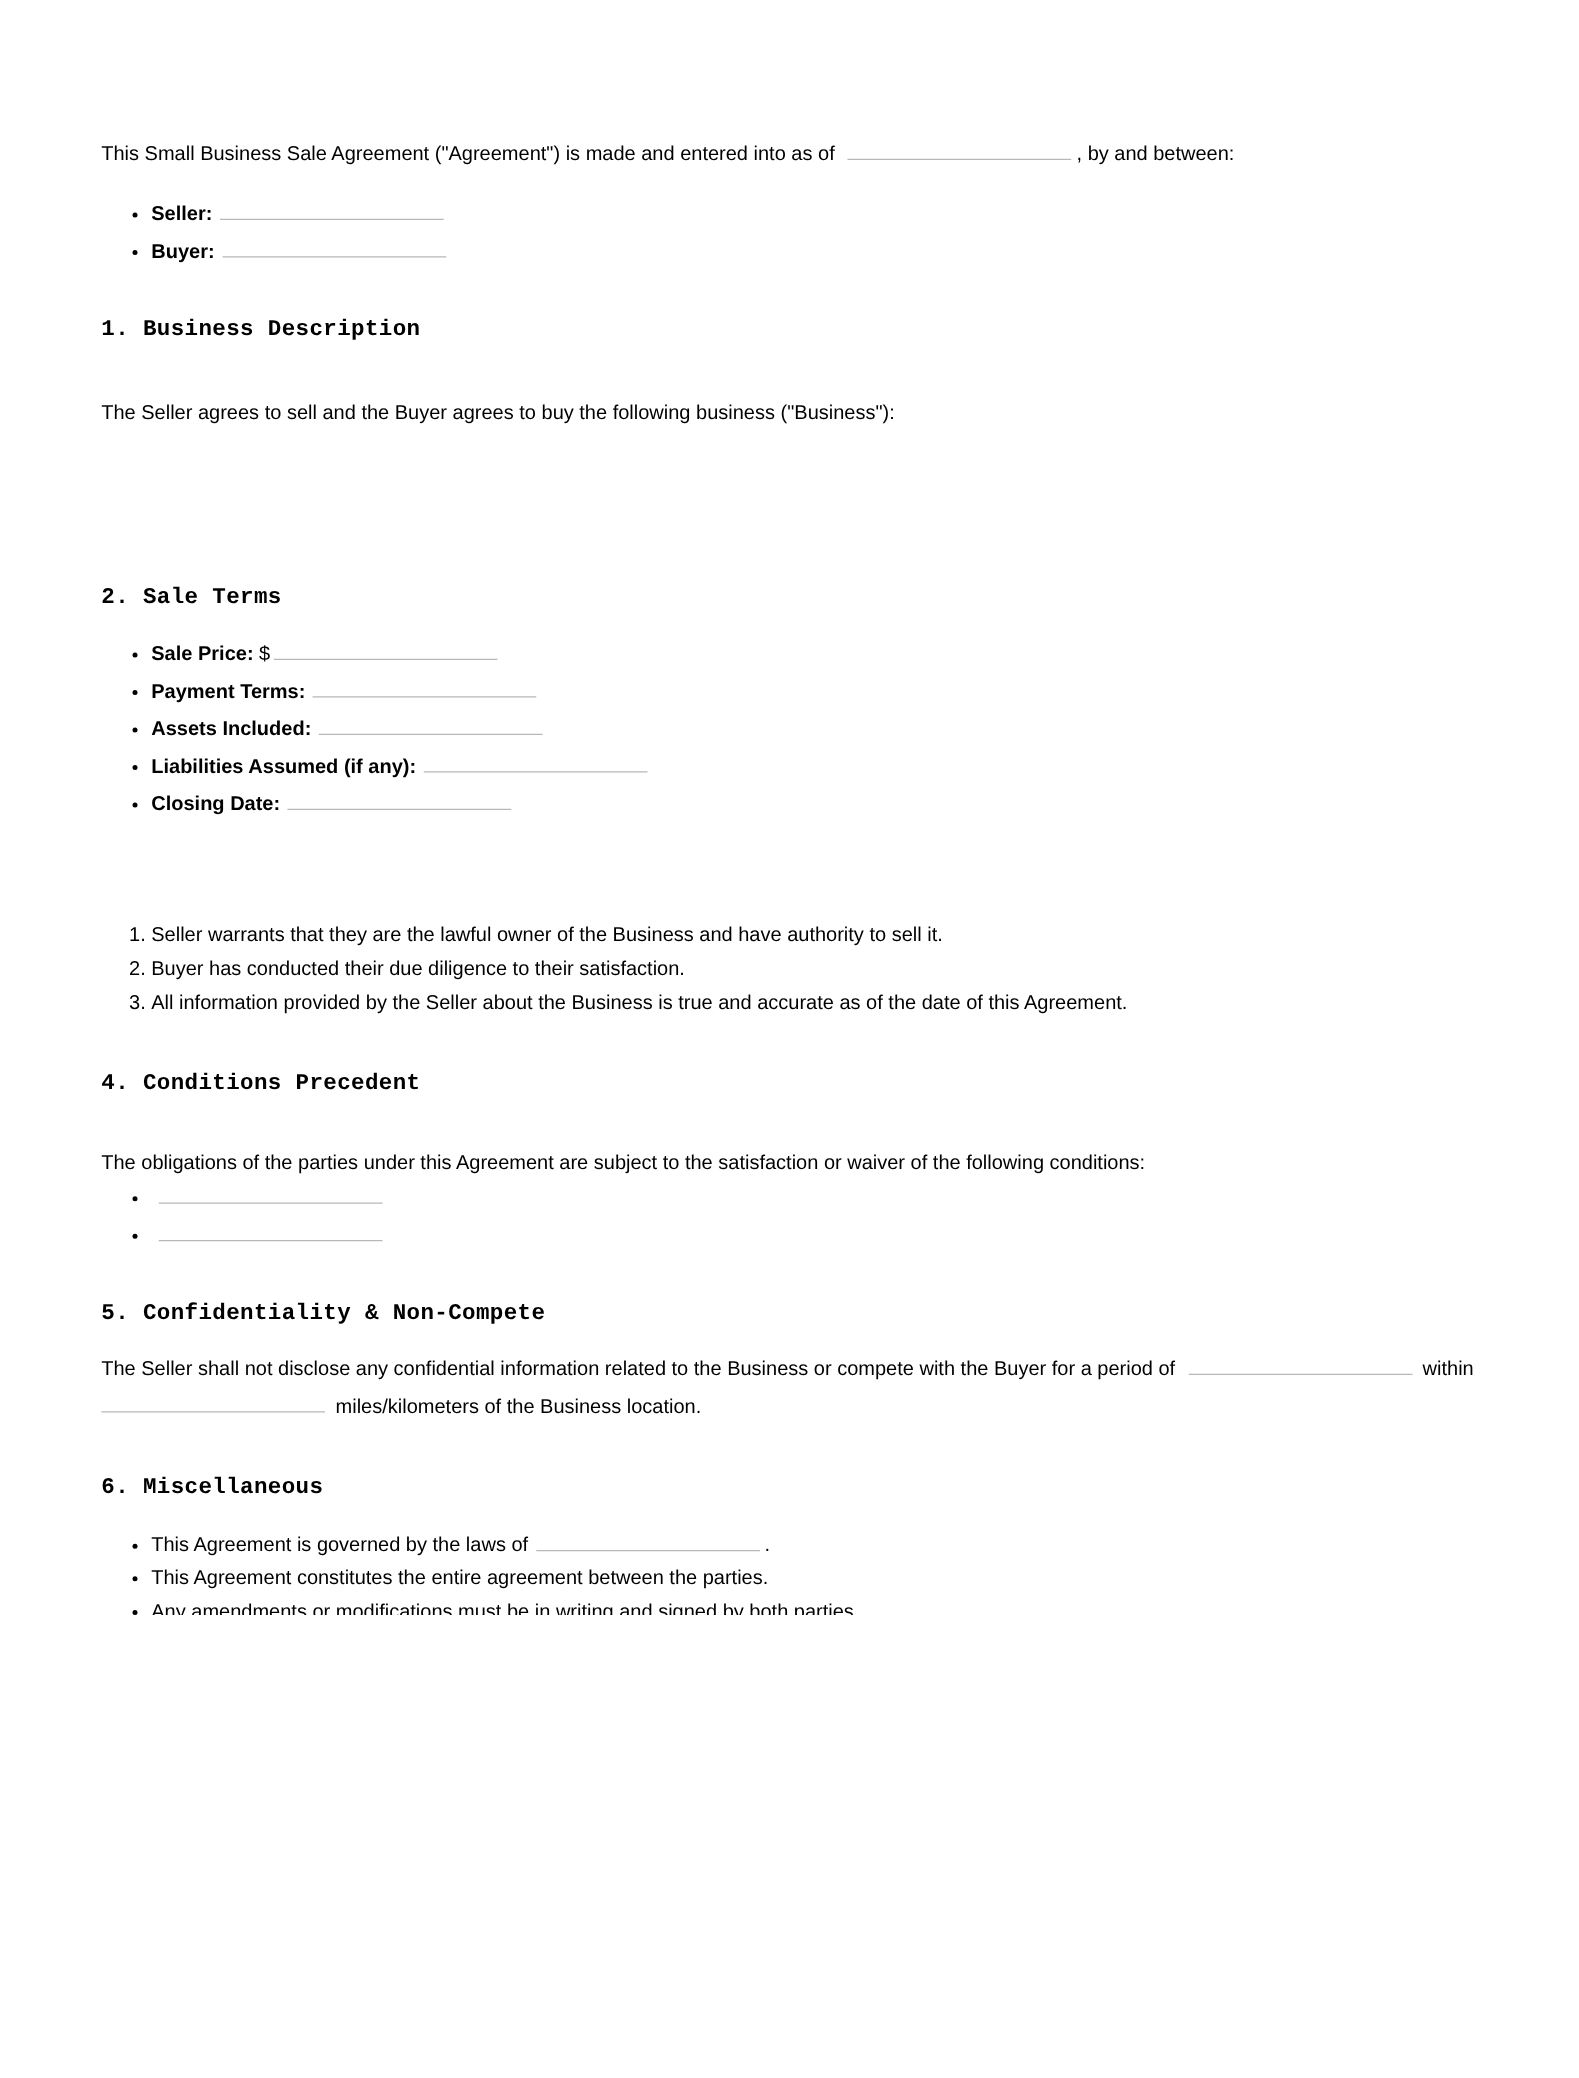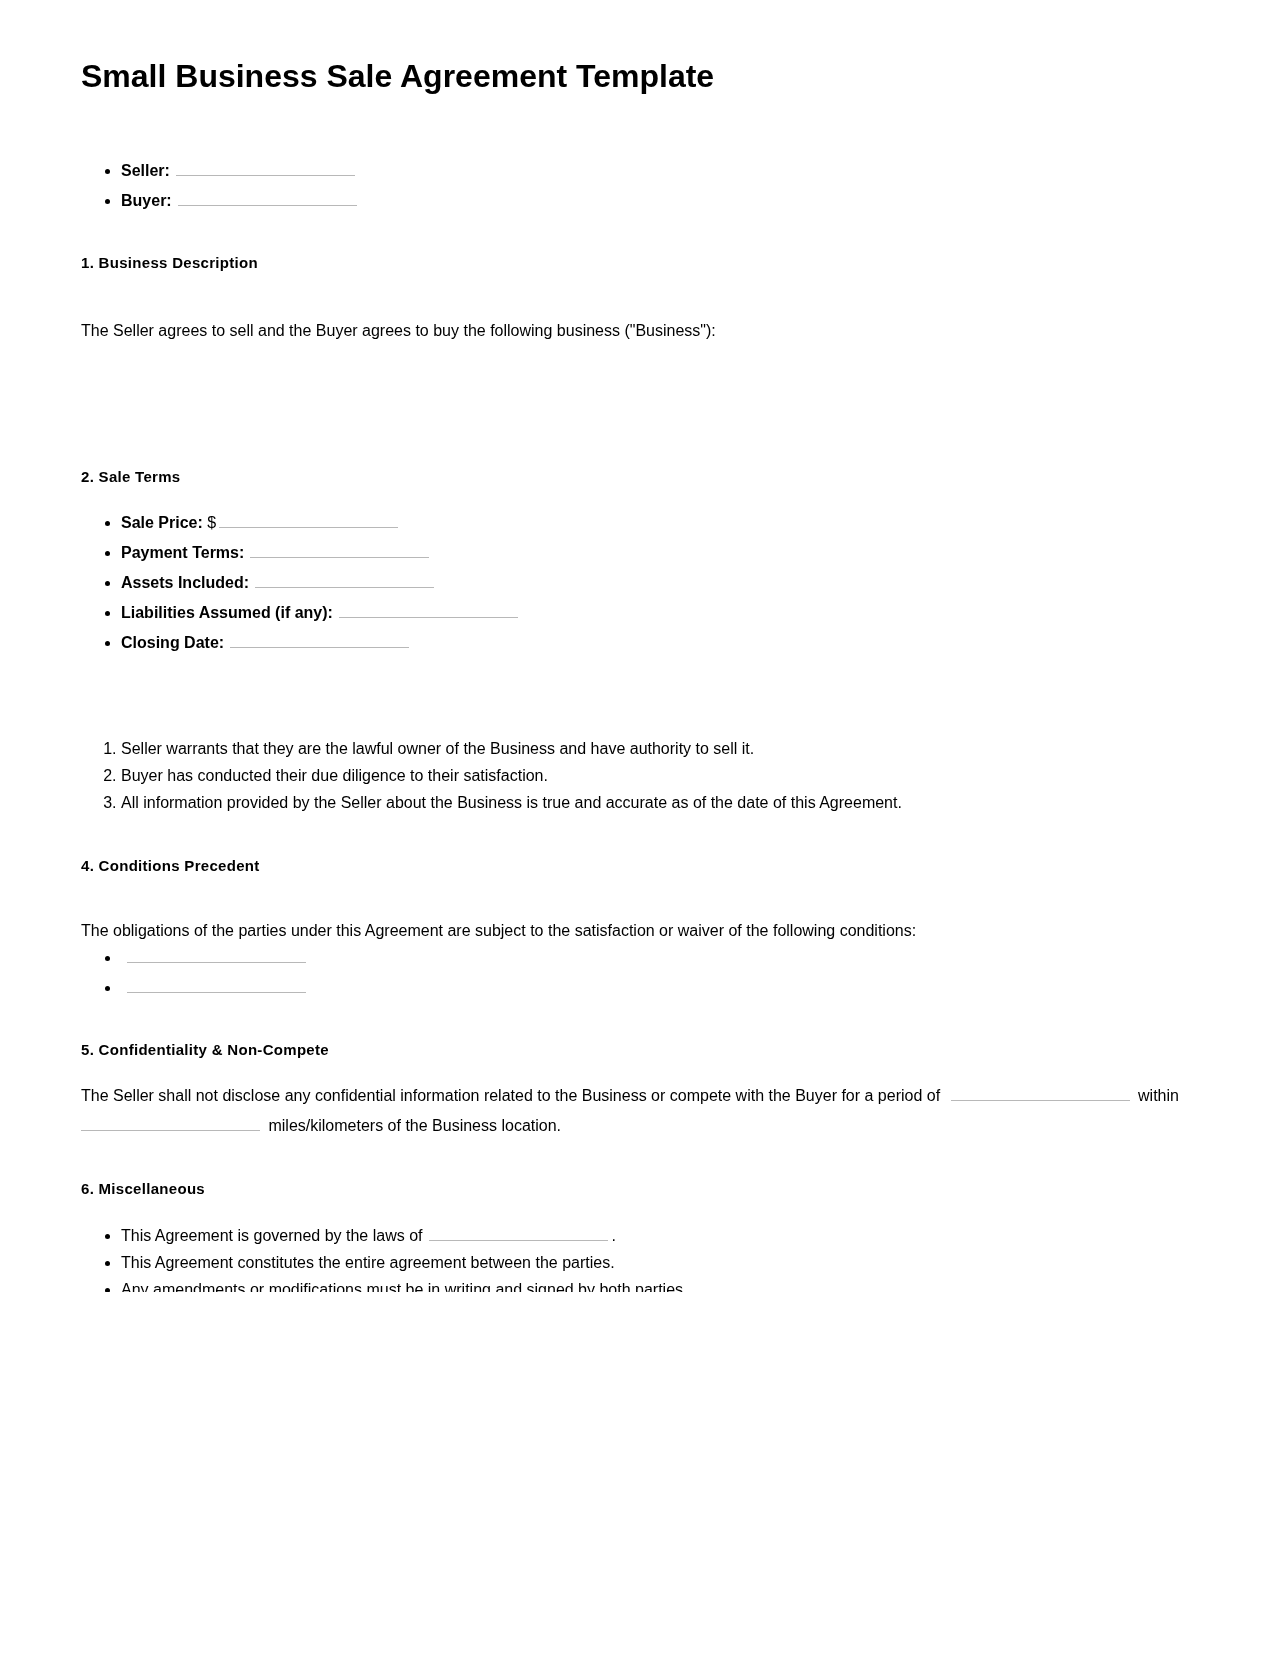--- a/index.html
+++ b/index.html
@@ -26,25 +26,26 @@
     h1 {
       font-size: 32px;
       font-weight: bold;
       margin: 0;
       position: absolute;
       top: 58px;
       left: 0;
       white-space: nowrap;
     }
     h2 {
-      font-size: 15px;
+      font-size: 18px;
       font-weight: bold;
       margin: 0;
       letter-spacing: 0.3px;
       white-space: nowrap;
+      font-family: Liberation Mono, monospace;
     }
     p, li {
       font-size: 16px;
       line-height: 20px;
     }
     .abs { position: absolute; left: 0; }
     p { margin: 0; white-space: nowrap; }
     ul, ol {
       margin: 0;
       padding-left: 40px;
@@ -66,22 +67,25 @@
     }
     .blank.nomargin-left { margin-left: 0; }
     b { font-weight: bold; }
     .section5 p { line-height: 30px; white-space: normal; width: 1110px; }
   </style>
 </head>
 <body>
 
 <div class="page">
 
-  <h1>Small Business Sale Agreement Template</h1>
 
+  <p class="abs" style="top:113px;">
+    <span>This Small Business Sale Agreement ("Agreement") is made and entered into as of</span>
+    <span class="blank"></span><span>, by and between:</span>
+  </p>
 
   <ul class="abs" style="top:161px;">
     <li><b>Seller:</b><span class="blank"></span></li>
     <li><b>Buyer:</b><span class="blank"></span></li>
   </ul>
 
   <h2 class="abs" style="top:254px;">1. Business Description</h2>
 
   <p class="abs" style="top:292px;margin-top:29px;">The Seller agrees to sell and the Buyer agrees to buy the following business ("Business"):</p>
 

